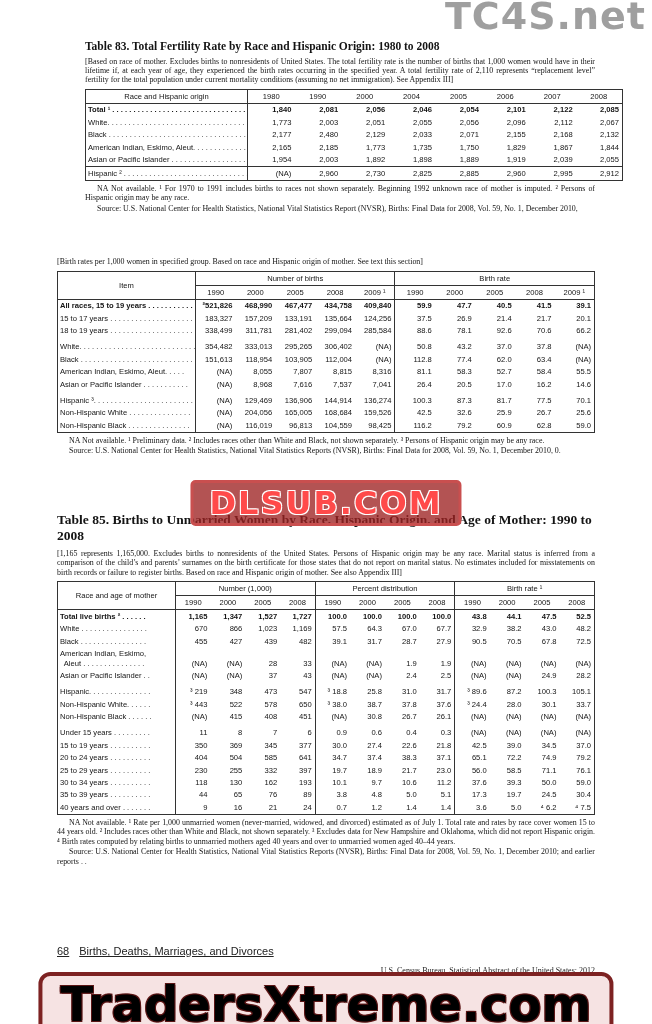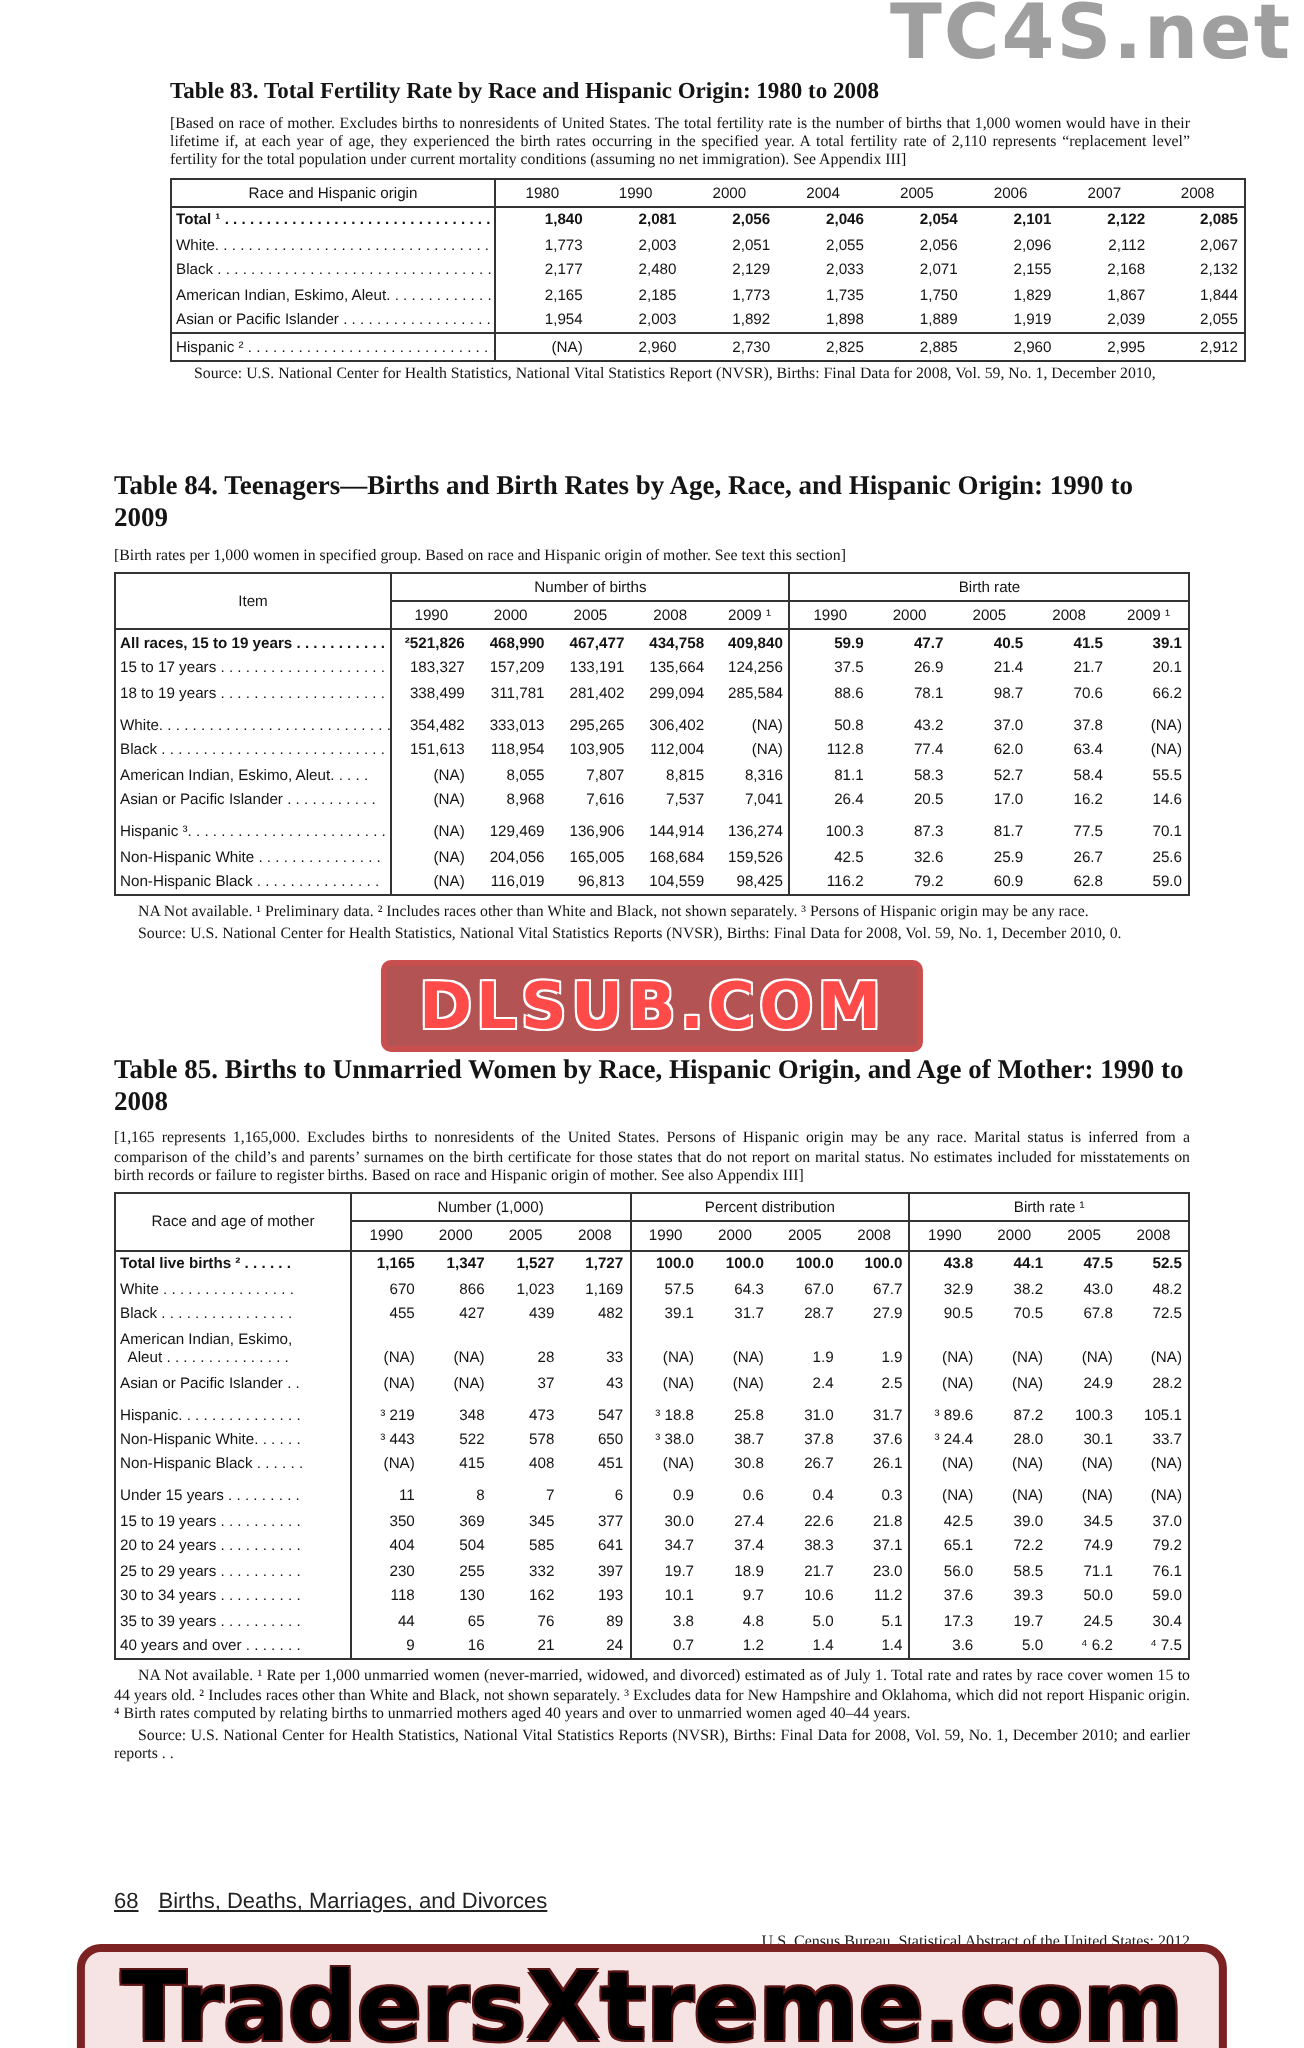--- a/index.html
+++ b/index.html
@@ -168,25 +168,25 @@
             <td class="num">2,960</td>
             <td class="num">2,730</td>
             <td class="num">2,825</td>
             <td class="num">2,885</td>
             <td class="num">2,960</td>
             <td class="num">2,995</td>
             <td class="num">2,912</td>
           </tr>
         </tbody>
     </table>
+    <div class="fnote">NA Not available. ¹ For 1970 to 1991 includes births to races not shown separately. Beginning 1992 unknown race of mother is imputed. ² Persons of Hispanic origin may be any race.</div>
     <div class="src">Source: U.S. National Center for Health Statistics, National Vital Statistics Report (NVSR), Births: Final Data for 2008, Vol. 59, No. 1, December 2010,</div>
   </div>
 
   <div class="sec84">
-    <div class="tbl-title lg">Table 84. Teenagers—Births and Birth Rates by Age, Race, and Hispanic Origin: 1990 to 2009</div>
     <div class="note">[Birth rates per 1,000 women in specified group. Based on race and Hispanic origin of mother. See text this section]</div>
     <table class="tbl">
       <colgroup>
         <col style="width:138px">
           <col>
           <col>
           <col>
           <col>
           <col>
           <col>
@@ -243,21 +243,21 @@
           </tr>
           <tr>
             <td class="lbl">18 to 19 years . . . . . . . . . . . . . . . . . . . . . .</td>
             <td class="num gl">338,499</td>
             <td class="num">311,781</td>
             <td class="num">281,402</td>
             <td class="num">299,094</td>
             <td class="num">285,584</td>
             <td class="num gl">88.6</td>
             <td class="num">78.1</td>
-            <td class="num">98.7</td>
+            <td class="num">92.6</td>
             <td class="num">70.6</td>
             <td class="num">66.2</td>
           </tr>
           <tr class="gap">
             <td class="lbl">White. . . . . . . . . . . . . . . . . . . . . . . . . . . . .</td>
             <td class="num gl">354,482</td>
             <td class="num">333,013</td>
             <td class="num">295,265</td>
             <td class="num">306,402</td>
             <td class="num">(NA)</td>

